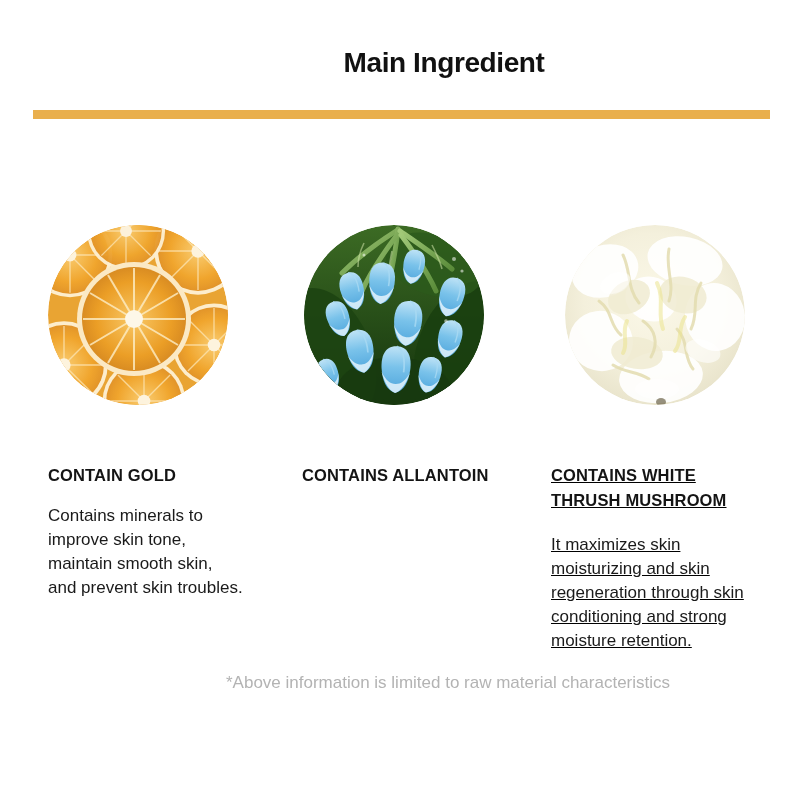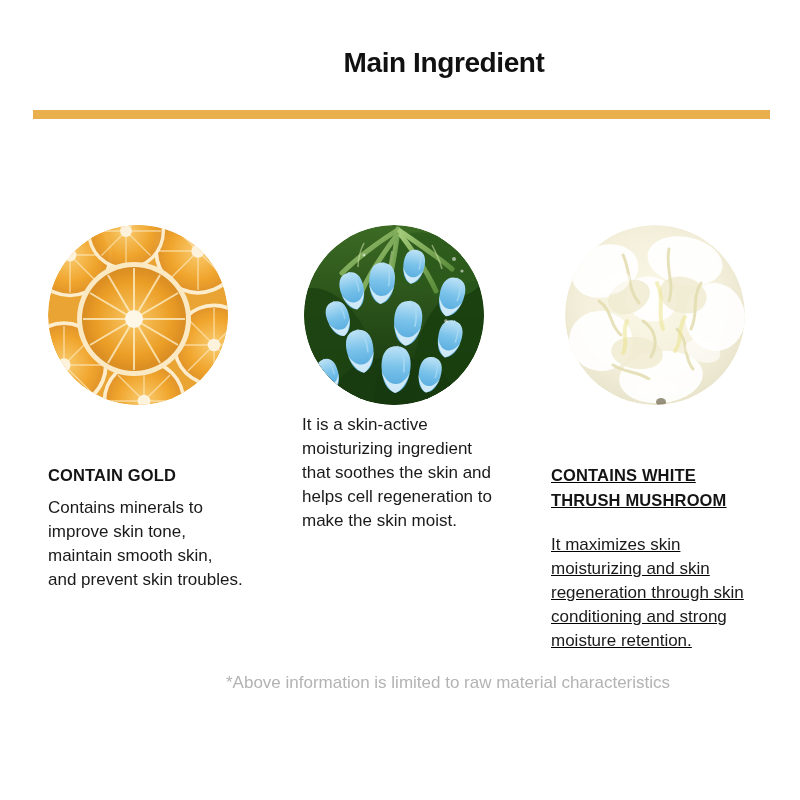--- a/index.html
+++ b/index.html
@@ -76,21 +76,21 @@
     font-weight: 700;
     letter-spacing: 0.15px;
     color: #141414;
     line-height: 1.5;
     text-transform: uppercase;
     white-space: pre-line;
   }
   .col-2 .col-heading { margin-top: 58px; }
 
   .col-body {
-    margin-top: 8px;
+    margin-top: 16px;
     font-size: 17px;
     font-weight: 400;
     color: #1a1a1a;
     line-height: 24px;
     white-space: pre-line;
   }
   .col-2 .col-body { margin-top: 20px; }
 
   
   .footnote {
@@ -249,25 +249,21 @@
 
           <g fill="#ffffff" opacity="0.55">
             <circle cx="150" cy="34" r="2"></circle>
             <circle cx="158" cy="46" r="1.6"></circle>
             <circle cx="142" cy="96" r="1.8"></circle>
             <circle cx="60" cy="30" r="1.5"></circle>
           </g>
         </g>
       </svg>
     </div>
-    <div class="col-body">It is a skin-active
-moisturizing ingredient
-that soothes the skin and
-helps cell regeneration to
-make the skin moist.</div>
+    <div class="col-heading">CONTAINS ALLANTOIN</div>
   </div>
 
   <div class="col col-2">
     <div class="thumb">
       <svg viewBox="0 0 180 180" xmlns="http://www.w3.org/2000/svg" aria-hidden="true">
         <defs>
           <clipPath id="c3">
               <circle cx="90" cy="90" r="90"></circle>
             </clipPath>
           <radialGradient id="fungusG" cx="48%" cy="42%" r="62%">

